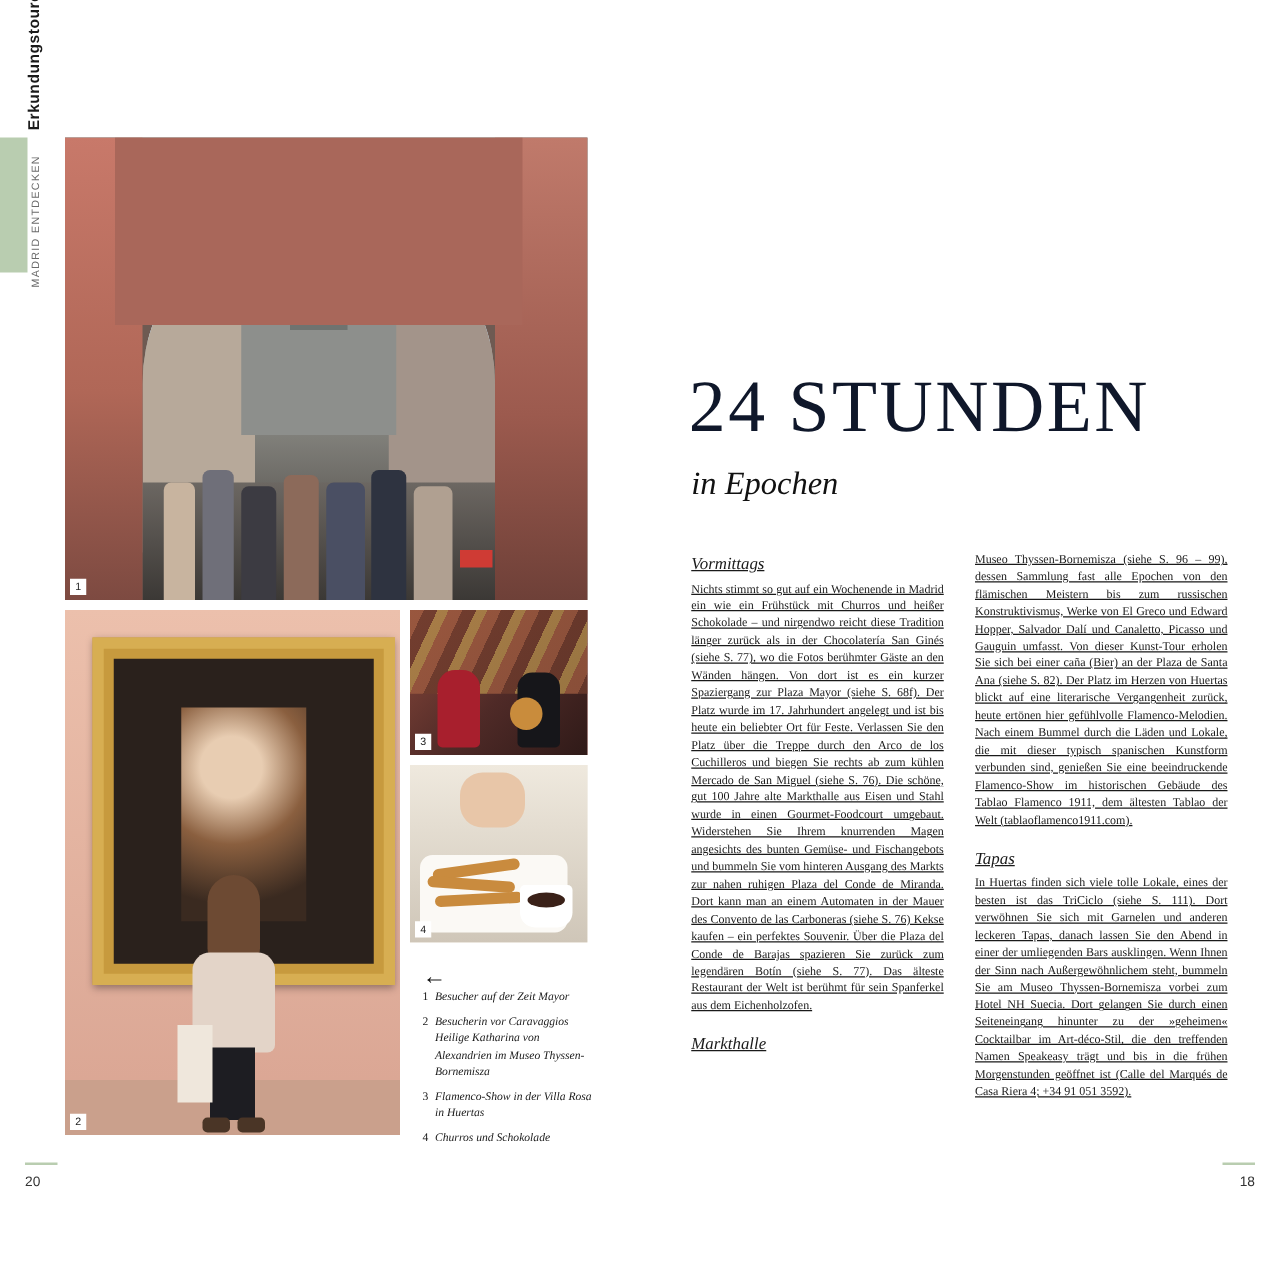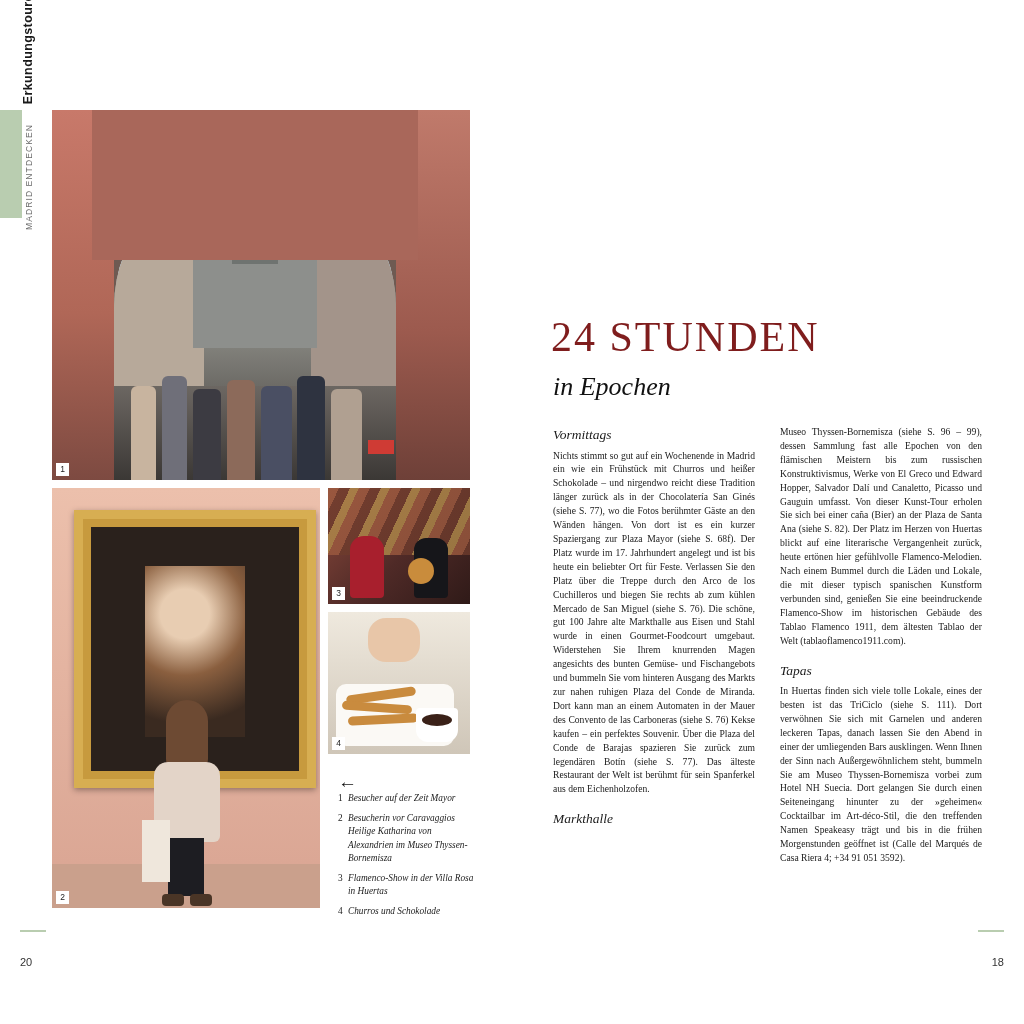--- a/index.html
+++ b/index.html
@@ -99,38 +99,38 @@
   .captions .n{width:10px;flex:none;font-style:normal;}
   .captions .t{font-style:italic;}
 
   
   .intro{
     position:absolute;left:553px;top:231px;width:432px;
     font-family:"Liberation Sans",sans-serif;font-weight:700;
     font-size:11.6px;line-height:1.58;color:#111;
   }
   .title{
-    position:absolute;left:551px;top:316px;width:440px;
-    font-size:42px;letter-spacing:2px;color:#7f1d1d;font-weight:400;
+    position:absolute;left:551px;top:296px;width:440px;
+    font-size:59px;letter-spacing:2px;color:#0f172a;font-weight:400;
     font-family:"Liberation Serif",serif;line-height:1;
   }
   .subtitle{
     position:absolute;left:553px;top:372px;font-size:26px;font-style:italic;color:#111;
   }
 
   .cols{position:absolute;left:553px;top:425px;width:432px;height:500px;}
-  .col{position:absolute;top:0;width:202px;font-size:9.6px;line-height:1.45;text-align:justify;}
+  .col{position:absolute;top:16px;width:202px;font-size:9.6px;line-height:1.45;text-align:justify;text-decoration:underline;}
   .colA{left:0;}
   .colB{left:227px;}
   .sec{font-size:13.5px;font-style:italic;margin:0 0 4px 0;font-weight:400;}
   .sec.gap{margin-top:13px;}
   p{margin:0 0 0 0;}
 
   
-  .folio{position:absolute;bottom:56px;font-family:"Liberation Sans",sans-serif;font-size:11px;color:#333;margin-top:28px;}
+  .folio{position:absolute;bottom:72px;font-family:"Liberation Sans",sans-serif;font-size:11px;color:#333;margin-top:28px;}
   .folio.left{left:20px;}
   .folio.right{right:20px;}
   .rule{position:absolute;bottom:92px;width:26px;height:2px;background:#b9cdb0;}
   .rule.left{left:20px;}
   .rule.right{right:20px;}
 </style>
 </head>
 <body>
 
 <div class="page">

